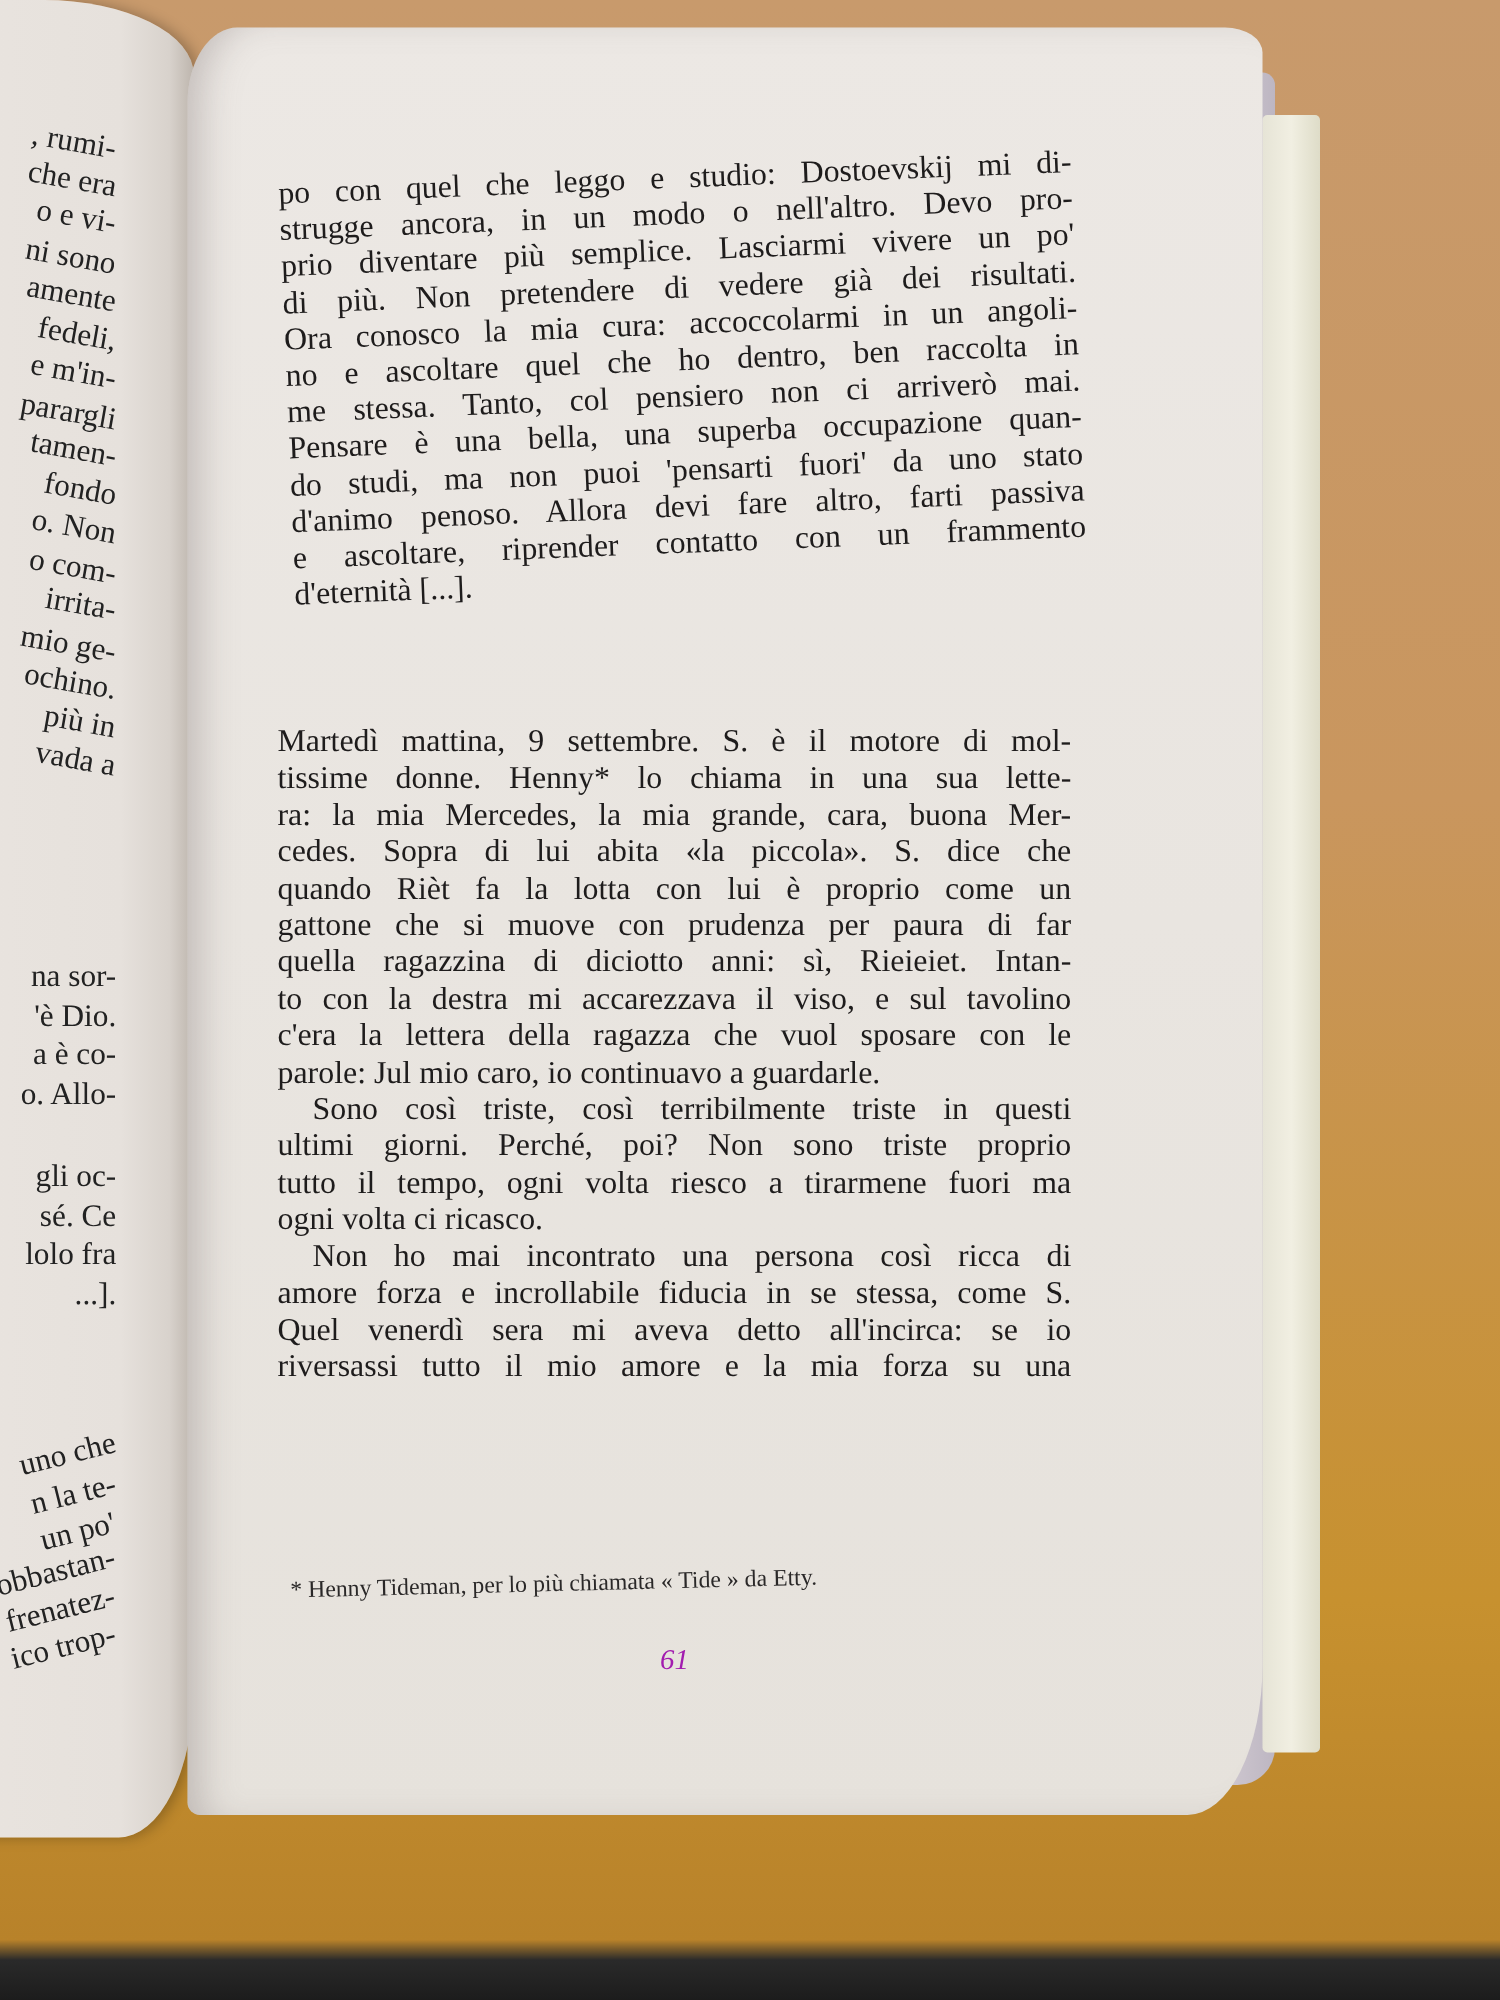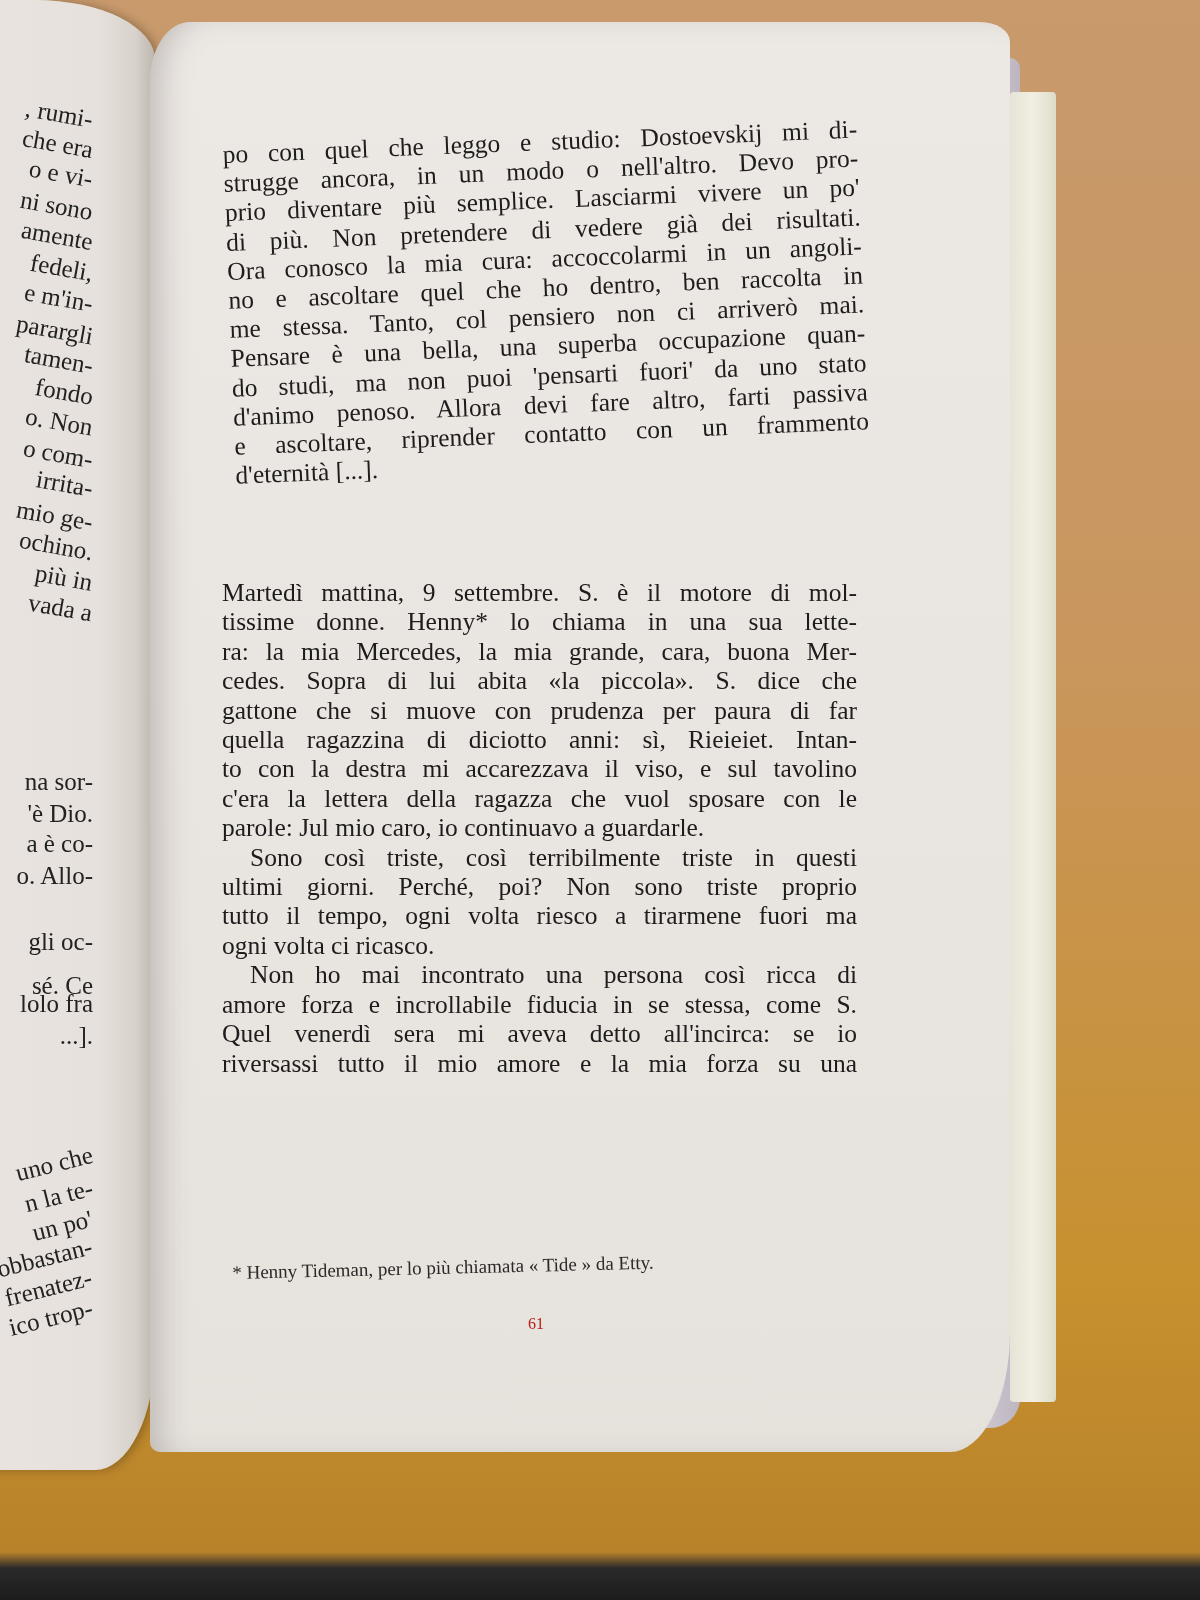--- a/index.html
+++ b/index.html
@@ -49,21 +49,21 @@
     .block2 { top: 578px; line-height: 29.4px; }
     .indent { padding-left: 28px; }
     .it { }
     .footnote {
       position: absolute; left: 232px; top: 1262px; width: 600px;
       font-size: 19px; color: #2a2828; white-space: nowrap;
       transform: rotate(-1.4deg); transform-origin: left top;
     }
     .page-number {
       position: absolute; left: 528px; top: 1315px;
-      font-size: 16px; color: #b91c1c;
+      font-size: 23px; font-style: italic; color: #a21caf;
     }
   </style>
 </head>
 <body>
 
 <div class="page-stack"></div>
 <div class="cover-edge"></div>
 
 <div class="left-page" id="left-page">
     <span class="left-line" style="top: 100px; transform: rotate(10deg);">, rumi-</span>
@@ -81,21 +81,21 @@
     <span class="left-line" style="top: 470px; transform: rotate(10deg);">irrita-</span>
     <span class="left-line" style="top: 502px; transform: rotate(10deg);">mio ge-</span>
     <span class="left-line" style="top: 532px; transform: rotate(10deg);">ochino.</span>
     <span class="left-line" style="top: 564px; transform: rotate(10deg);">più in</span>
     <span class="left-line" style="top: 594px; transform: rotate(10deg);">vada a</span>
     <span class="left-line" style="top: 768px; transform: rotate(0deg);">na sor-</span>
     <span class="left-line" style="top: 800px; transform: rotate(0deg);">'è Dio.</span>
     <span class="left-line" style="top: 830px; transform: rotate(0deg);">a è co-</span>
     <span class="left-line" style="top: 862px; transform: rotate(0deg); text-align: right;">o. Allo-</span>
     <span class="left-line" style="top: 928px; transform: rotate(0deg);">gli oc-</span>
-    <span class="left-line" style="top: 960px; transform: rotate(0deg); margin-top: 12px;">sé. Ce</span>
+    <span class="left-line" style="top: 960px; transform: rotate(0deg);">sé. Ce</span>
     <span class="left-line" style="top: 990px; transform: rotate(0deg);">lolo fra</span>
     <span class="left-line" style="top: 1022px; transform: rotate(0deg);">...].</span>
     <span class="left-line" style="top: 1150px; transform: rotate(-14deg);">uno che</span>
     <span class="left-line" style="top: 1182px; transform: rotate(-14deg);">n la te-</span>
     <span class="left-line" style="top: 1212px; transform: rotate(-14deg);">un po'</span>
     <span class="left-line" style="top: 1244px; transform: rotate(-14deg);">obbastan-</span>
     <span class="left-line" style="top: 1274px; transform: rotate(-14deg);">frenatez-</span>
     <span class="left-line" style="top: 1304px; transform: rotate(-14deg);">ico trop-</span>
   </div>
 
@@ -114,20 +114,21 @@
   <span class="line">d'animo penoso. Allora devi fare altro, farti passiva</span>
   <span class="line">e ascoltare, riprender contatto con un frammento</span>
   <span class="line last">d'eternità [...].</span>
 </div>
 
 <div class="text-block block2">
   <span class="line"><span class="it">Martedì mattina, 9 settembre</span><span>. S. è il motore di mol-</span></span>
   <span class="line">tissime donne. Henny* lo chiama in una sua lette-</span>
   <span class="line">ra: la mia Mercedes, la mia grande, cara, buona Mer-</span>
   <span class="line">cedes. Sopra di lui abita «la piccola». S. dice che</span>
+  <span class="line">quando Rièt fa la lotta con lui è proprio come un</span>
   <span class="line">gattone che si muove con prudenza per paura di far</span>
   <span class="line">quella ragazzina di diciotto anni: sì, Rieieiet. Intan-</span>
   <span class="line">to con la destra mi accarezzava il viso, e sul tavolino</span>
   <span class="line">c'era la lettera della ragazza che vuol sposare con le</span>
   <span class="line last">parole: Jul mio caro, io continuavo a guardarle.</span>
 
   <span class="line indent">Sono così triste, così terribilmente triste in questi</span>
   <span class="line">ultimi giorni. Perché, poi? Non sono triste proprio</span>
   <span class="line">tutto il tempo, ogni volta riesco a tirarmene fuori ma</span>
   <span class="line last">ogni volta ci ricasco.</span>

